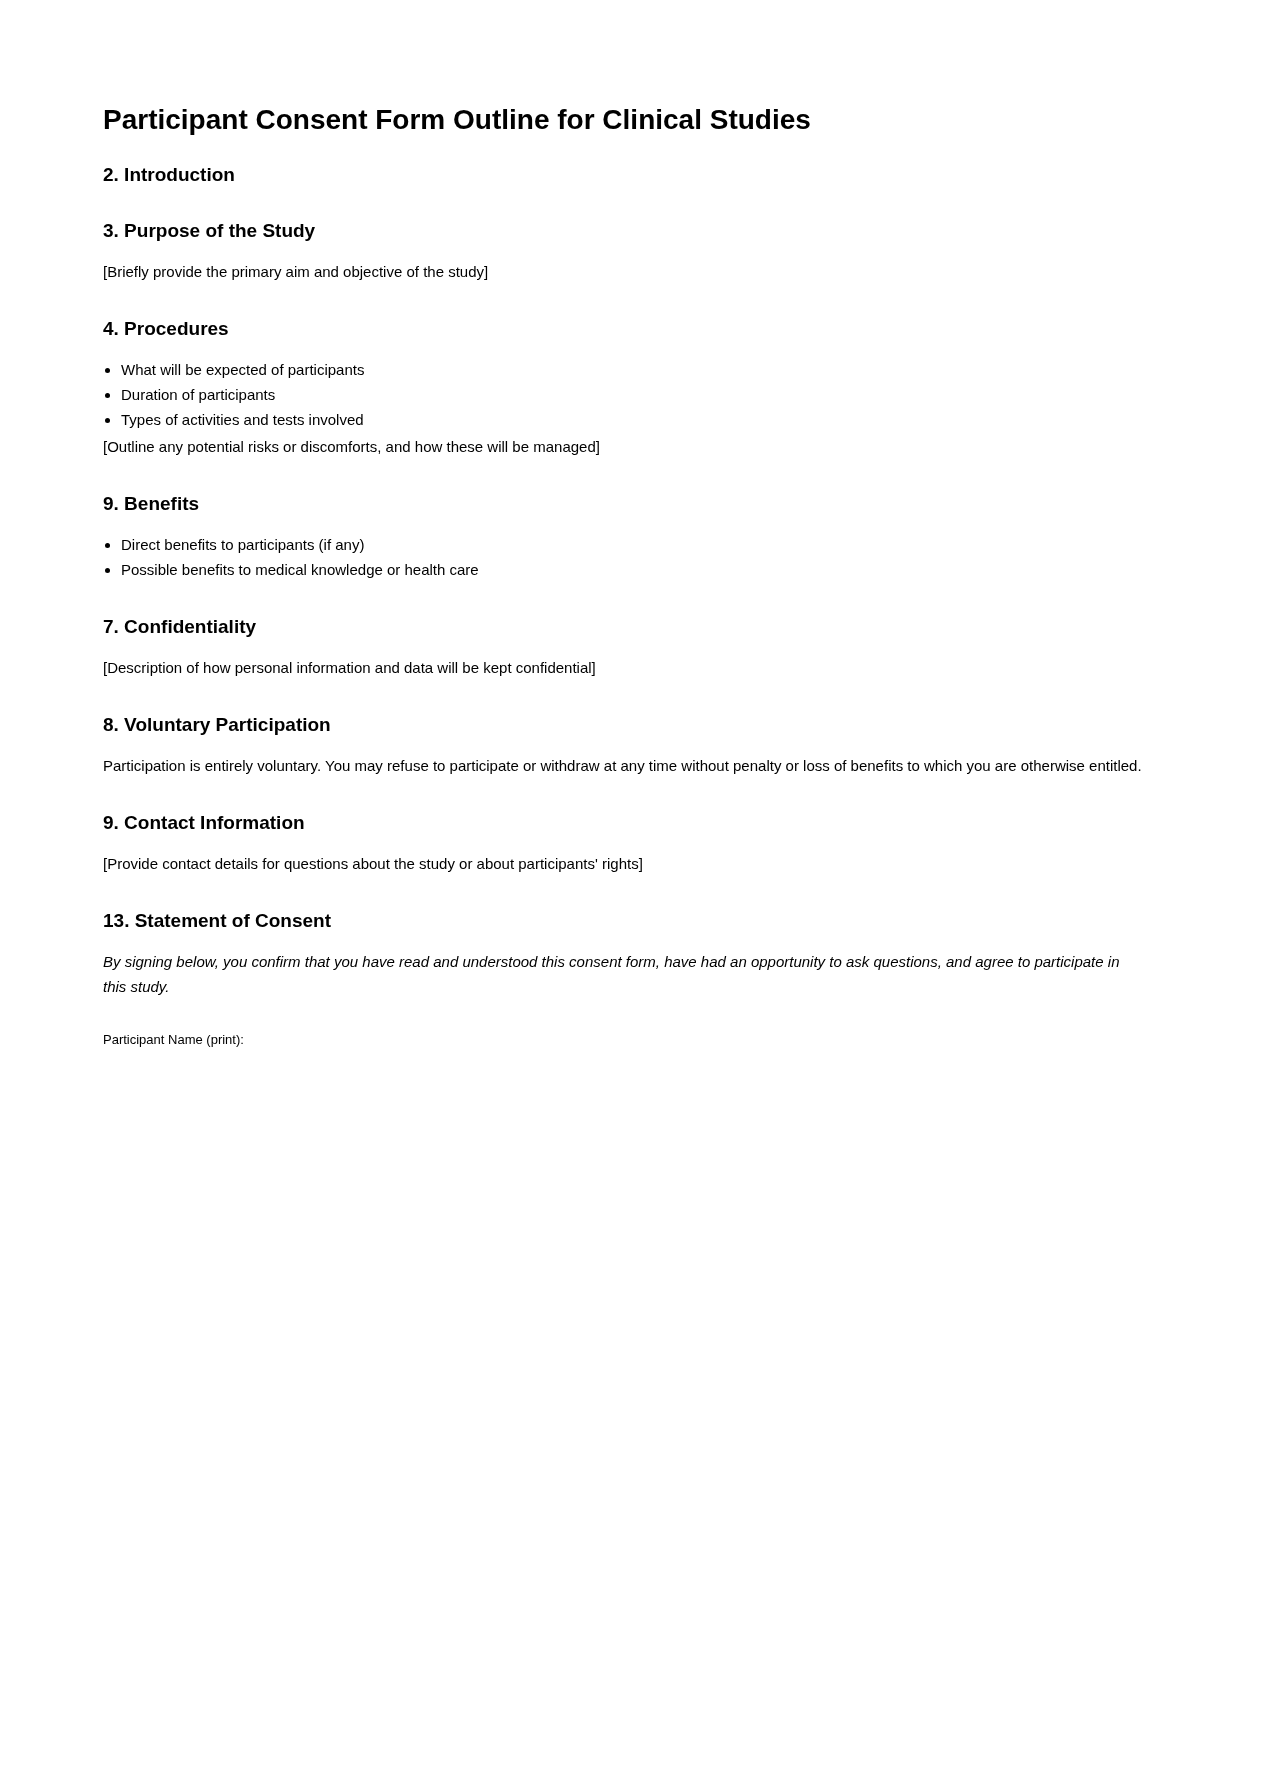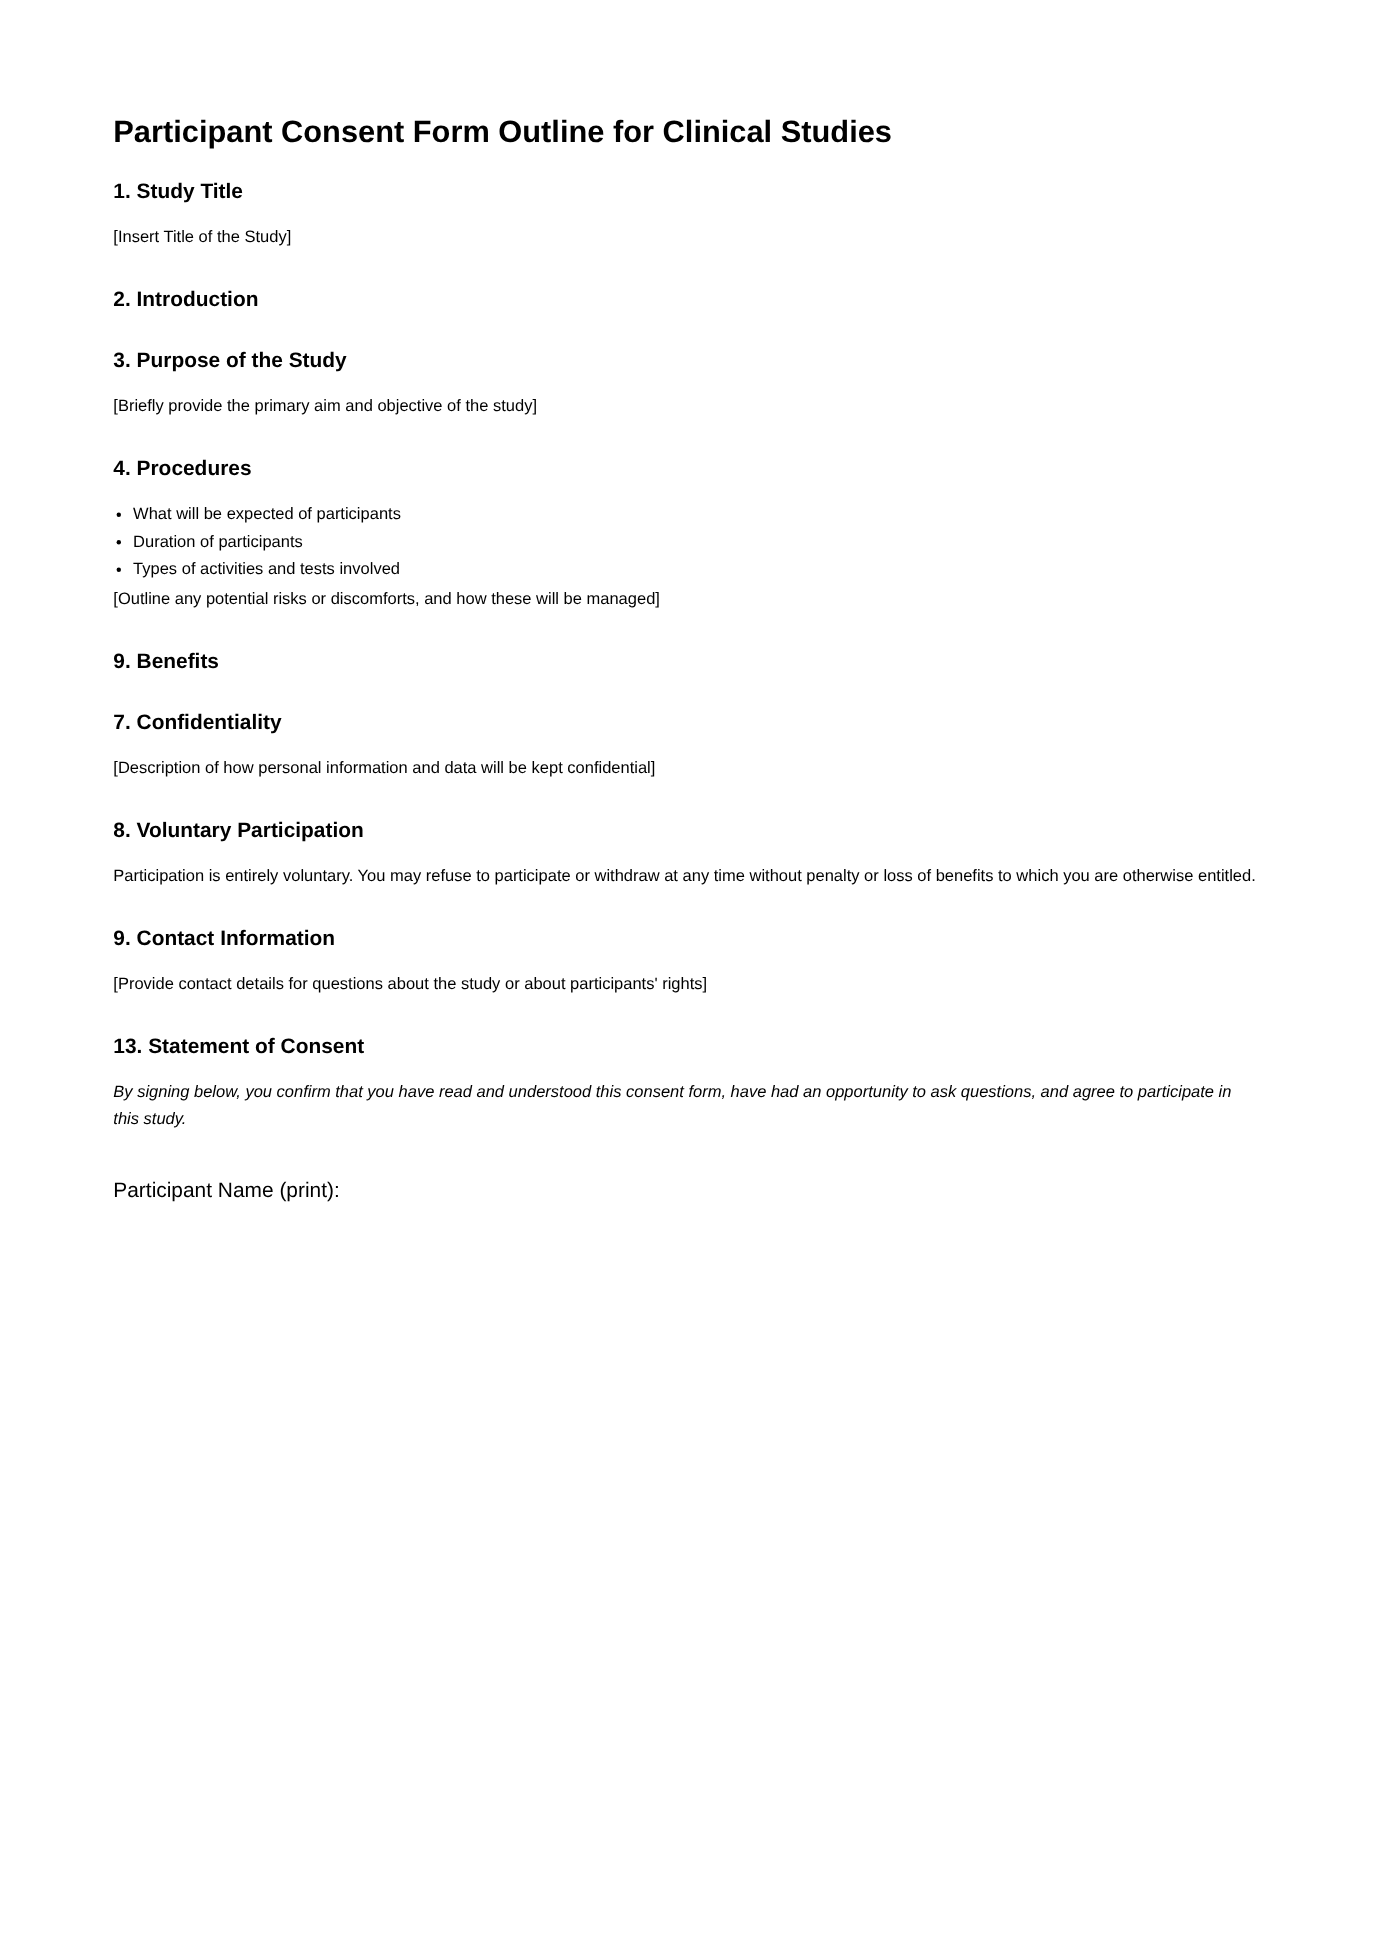--- a/index.html
+++ b/index.html
@@ -50,36 +50,32 @@
   li {
     font-size: 15px;
     line-height: 25px;
   }
   .sec-voluntary p { max-width: 1145px; }
   .sec-consent p {
     font-style: italic;
     max-width: 1028px;
   }
   .signature {
-    margin-top: 40px;
-    font-size: 19px;
+    margin-top: 28px;
+    font-size: 13px;
     line-height: 25px;
   }
 </style>
 </head>
 <body>
 
 <div class="page">
 
   <h1>Participant Consent Form Outline for Clinical Studies</h1>
 
-  <div class="doc-section">
-    <h2>1. Study Title</h2>
-    <p>[Insert Title of the Study]</p>
-  </div>
 
   <div class="doc-section">
     <h2>2. Introduction</h2>
   </div>
 
   <div class="doc-section">
     <h2>3. Purpose of the Study</h2>
     <p>[Briefly provide the primary aim and objective of the study]</p>
   </div>
 
@@ -91,20 +87,24 @@
       <li>Types of activities and tests involved</li>
     </ul>
   </div>
 
   <div class="doc-section">
     <p>[Outline any potential risks or discomforts, and how these will be managed]</p>
   </div>
 
   <div class="doc-section">
     <h2>9. Benefits</h2>
+    <ul>
+      <li>Direct benefits to participants (if any)</li>
+      <li>Possible benefits to medical knowledge or health care</li>
+    </ul>
   </div>
 
   <div class="doc-section">
     <h2>7. Confidentiality</h2>
     <p>[Description of how personal information and data will be kept confidential]</p>
   </div>
 
   <div class="doc-section sec-voluntary">
     <h2>8. Voluntary Participation</h2>
     <p>Participation is entirely voluntary. You may refuse to participate or withdraw at any time without penalty or loss of benefits to which you are otherwise entitled.</p>

